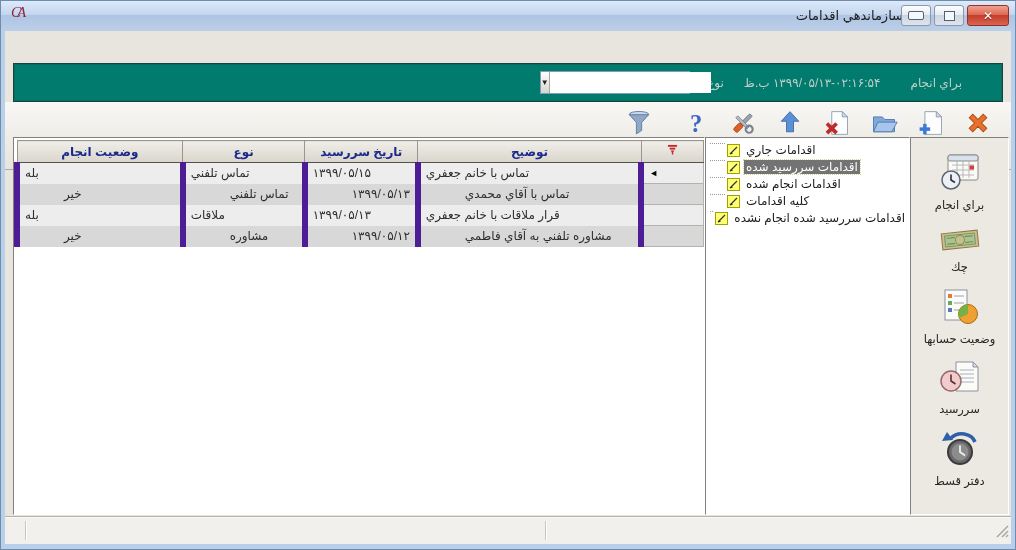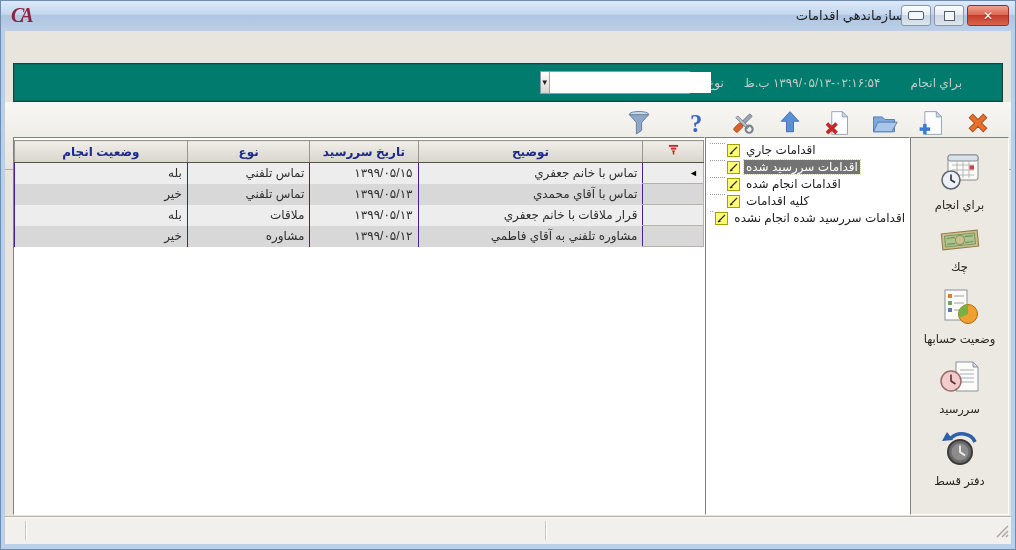--- a/index.html
+++ b/index.html
@@ -1,21 +1,21 @@
 <!DOCTYPE html>
 <html lang="fa" dir="rtl"><head>
 <meta charset="utf-8">
 <style>
   html,body{margin:0;padding:0;background:#cfd8e4;font-family:"Liberation Sans","DejaVu Sans",sans-serif;}
   .window{position:relative;width:1014px;height:548px;background:#b9cfea;border:1px solid #6e8cae;overflow:hidden;}
   
   .titlebar{position:absolute;top:0;left:0;right:0;height:30px;
     background:linear-gradient(#dceafa 0%,#c4d6ee 45%,#aec4e2 46%,#bccfe8 100%);}
   .logo{position:absolute;left:10px;top:3px;color:#8d2340;font-family:"Liberation Serif","DejaVu Serif",serif;
-    font-style:italic;font-weight:bold;font-size:20px;letter-spacing:-4px;}
+    font-style:italic;font-weight:normal;font-size:15px;letter-spacing:-4px;}
   .wtitle{position:absolute;right:112px;top:7px;font-size:13px;color:#1c1c1c;white-space:nowrap;}
   .winbtns{position:absolute;right:6px;top:4px;display:flex;flex-direction:row-reverse;gap:3px;direction:ltr;}
   .wbtn{width:28px;height:19px;border:1px solid #8a98a8;border-radius:3px;
     background:linear-gradient(#fdfeff,#e6ecf4 45%,#ccd6e4 50%,#dde4ee);display:flex;align-items:center;justify-content:center;}
   .wbtn.close{width:40px;border:1px solid #93312a;background:linear-gradient(#f0a091,#dd6a54 45%,#c43d2a 50%,#d8664f);color:#fff;
     font-weight:bold;font-size:12px;text-shadow:0 1px 1px #7c1f15;}
   .glyph-restore{width:9px;height:8px;border:1px solid #55606e;background:#f4f8fc;}
   .glyph-min{width:14px;height:7px;border:1px solid #55606e;border-radius:2px;background:#f4f8fc;}
   
   .cmdbar{position:absolute;top:32px;left:8px;right:8px;height:37px;background:#007b6e;
@@ -41,21 +41,21 @@
   .client{position:absolute;top:30px;left:4px;right:4px;bottom:7px;background:#e8e5de;}
   .panel{position:absolute;border:1px solid;border-color:#808080 #ffffff #ffffff #808080;background:#fff;}
   .grid-panel{top:106px;left:8px;width:690px;height:376px;overflow:hidden;}
   .tree-panel{top:106px;left:700px;width:203px;height:376px;overflow:hidden;}
   .side-panel{top:106px;left:905px;width:97px;height:376px;background:#ece9e2;overflow:hidden;}
   
   table.grid{border-collapse:collapse;table-layout:fixed;margin:2px 0 0 0;float:right;direction:rtl;}
   table.grid th{height:21px;background:linear-gradient(#f0eee9,#d9d5cc);color:#1b2a8a;font-weight:bold;
     font-size:12px;border:1px solid #9a968a;border-bottom:1px solid #55524a;text-align:center;padding:0 2px;}
   table.grid td{height:20px;font-size:12px;color:#2e2e2e;padding:0 5px;white-space:nowrap;overflow:hidden;
-    border-left:1px solid #4c1d95;text-align:right;}
+    border-left:6px solid #4c1d95;text-align:left;}
   tr.r-odd td{background:#ededed;}
   tr.r-even td{background:#d8d8d8;padding-left:44px;}
   td.marker,th.marker{width:11px;padding:0;background:#f4f4f4;border:1px solid #b5b2aa;text-align:center;}
   .row-arrow{font-size:9px;color:#000;line-height:20px;}
   
   .tree{direction:ltr;padding:5px 2px 0 4px;}
   .tree-item{display:flex;align-items:flex-start;height:17px;white-space:nowrap;}
   .tree-dots{width:15px;height:0;border-top:1px dotted #9a9a9a;margin-right:2px;}
   .tree-ico{width:13px;height:13px;margin-right:4px;flex:none;}
   .tree-label{direction:rtl;font-size:12px;color:#1c1c1c;padding:0 2px;}

